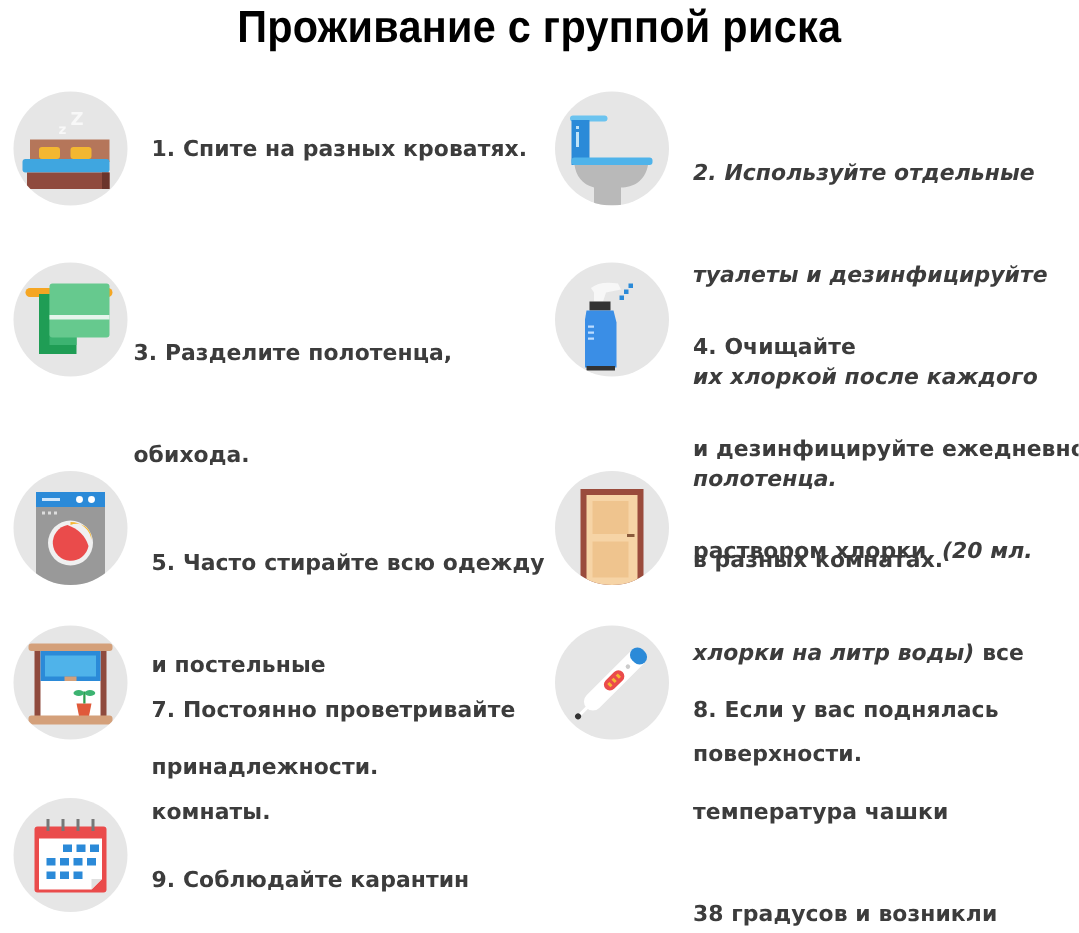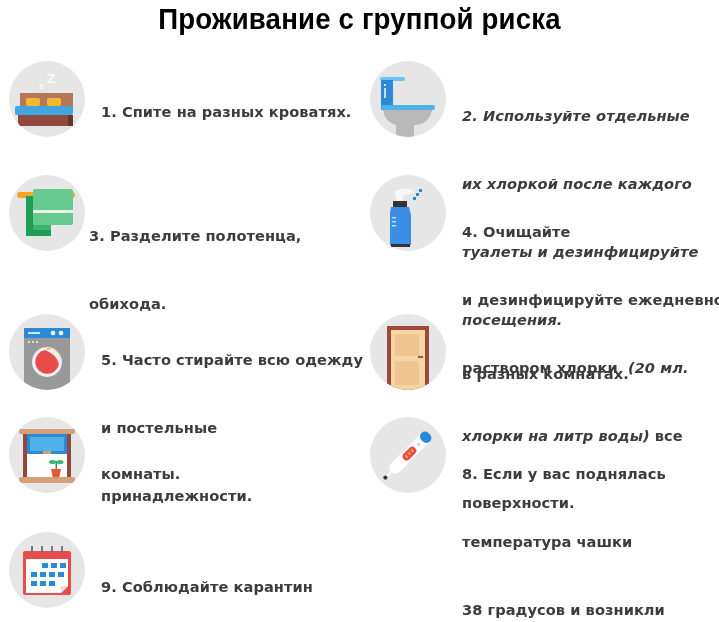--- a/index.html
+++ b/index.html
@@ -23,41 +23,41 @@
       <text x="30" y="28" font-size="9" font-family="DejaVu Sans, sans-serif" font-weight="bold" fill="#f8f8f8">z</text>
       <text x="38" y="22" font-size="12" font-family="DejaVu Sans, sans-serif" font-weight="bold" fill="#f8f8f8">Z</text>
       <rect x="11" y="32" width="53" height="15" fill="#b5765a"></rect>
       <rect x="17" y="37" width="14" height="8" rx="2" fill="#f3b731"></rect>
       <rect x="38" y="37" width="14" height="8" rx="2" fill="#f3b731"></rect>
       <rect x="6" y="45" width="58" height="9" rx="2" fill="#3fa6e0"></rect>
       <rect x="9" y="54" width="55" height="11" fill="#8f4a3d"></rect>
       <rect x="59" y="54" width="5" height="11" fill="#6b342b"></rect>
     </svg>
   </div>
-  <div class="text" style="left:101px;top:56px;">
+  <div class="text" style="left:101px;top:44px;">
     <span class="l">1. Спите на разных кроватях.</span>
   </div>
 </div>
 
 <div class="item">
   <div class="icon" style="left:370px;top:61px;">
     <svg viewBox="0 0 76 76">
       <rect x="10" y="16" width="25" height="4" rx="2" fill="#6bc3ef"></rect>
       <rect x="11" y="19" width="12" height="30" fill="#2b8ad8"></rect>
       <rect x="14" y="27" width="2" height="10" fill="#bfe3f8"></rect>
       <rect x="14" y="23" width="2" height="2" fill="#bfe3f8"></rect>
       <rect x="11" y="44" width="54" height="5" rx="2" fill="#4fb3ea"></rect>
       <path d="M13 49 H62 C60 60 52 64 44 64 V76 H26 V64 C18 62 14 56 13 49 Z" fill="#b9b9b9"></path>
     </svg>
   </div>
   <div class="text" style="left:462px;top:60px;font-style:italic;">
     <span class="l">2. Используйте отдельные</span>
+    <span class="l">туалеты и дезинфицируйте</span>
     <span class="l">их хлоркой после каждого</span>
-    <span class="l">туалеты и дезинфицируйте</span>
-    <span class="l">посещения.</span>
+    <span class="l">полотенца.</span>
   </div>
 </div>
 
 <div class="item">
   <div class="icon" style="left:9px;top:175px;">
     <svg viewBox="0 0 76 76">
       <rect x="8" y="17" width="58" height="6" rx="3" fill="#f5a623"></rect>
       <rect x="17" y="21" width="25" height="40" fill="#1f9d55"></rect>
       <rect x="24" y="21" width="18" height="34" fill="#3cb371"></rect>
       <rect x="24" y="14" width="40" height="36" rx="2" fill="#66c98e"></rect>
@@ -103,21 +103,21 @@
       <circle cx="44" cy="19" r="2.3" fill="#fff"></circle>
       <circle cx="52" cy="19" r="2.3" fill="#fff"></circle>
       <rect x="19" y="27" width="2" height="2" fill="#ddd"></rect>
       <rect x="23" y="27" width="2" height="2" fill="#ddd"></rect>
       <rect x="27" y="27" width="2" height="2" fill="#ddd"></rect>
       <circle cx="38" cy="48" r="15" fill="#f0f0f0"></circle>
       <path d="M38 34 A14 14 0 0 1 52 46 A10 10 0 0 0 38 36 Z" fill="#f5b731"></path>
       <path d="M36 36 A12 12 0 1 0 50 50 Q47 40 36 36 Z" fill="#ea4b4b"></path>
     </svg>
   </div>
-  <div class="text" style="left:101px;top:304px;">
+  <div class="text" style="left:101px;top:320px;">
     <span class="l">5. Часто стирайте всю одежду</span>
     <span class="l">и постельные</span>
     <span class="l">принадлежности.</span>
   </div>
 </div>
 
 <div class="item">
   <div class="icon" style="left:370px;top:314px;">
     <svg viewBox="0 0 76 76">
       <rect x="17" y="12" width="42" height="64" fill="#9a4b3c"></rect>
@@ -142,20 +142,21 @@
       <rect x="21" y="20" width="34" height="14" fill="#4fb3ea"></rect>
       <rect x="34" y="34" width="8" height="3" fill="#d4a07a"></rect>
       <path d="M42 52 H52 L50 62 H44 Z" fill="#e05a3a"></path>
       <rect x="46.5" y="44" width="1.5" height="8" fill="#2f9e4f"></rect>
       <ellipse cx="43.5" cy="45" rx="3.5" ry="2" fill="#3cb371"></ellipse>
       <ellipse cx="51" cy="45" rx="3.5" ry="2" fill="#3cb371"></ellipse>
       <rect x="10" y="60" width="56" height="6" rx="2" fill="#d4a07a"></rect>
     </svg>
   </div>
   <div class="text" style="left:101px;top:418px;">
+    <span class="l">7. Постоянно проветривайте</span>
     <span class="l">комнаты.</span>
   </div>
 </div>
 
 <div class="item">
   <div class="icon" style="left:370px;top:417px;">
     <svg viewBox="0 0 76 76">
       <g transform="rotate(45 38 38)">
         <rect x="32" y="8" width="12" height="54" rx="6" fill="#ffffff"></rect>
         <rect x="32" y="8" width="12" height="10" rx="5" fill="#2b8ad8"></rect>

